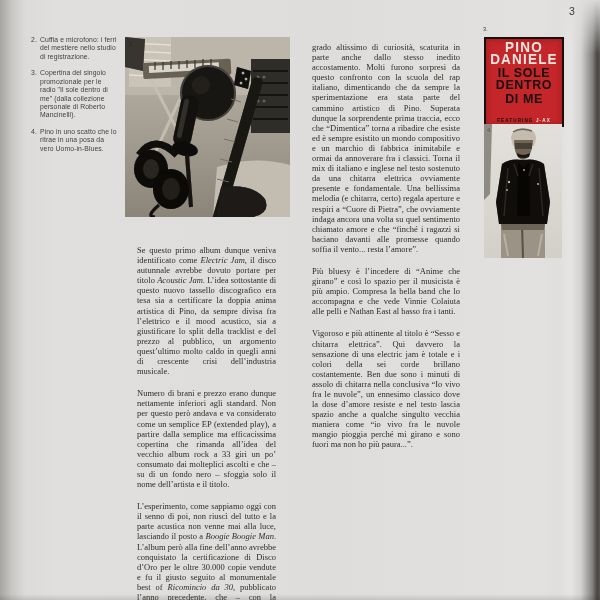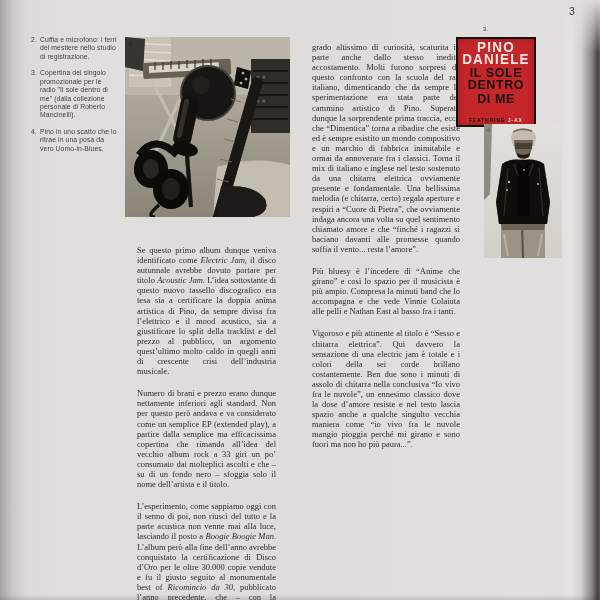--- a/index.html
+++ b/index.html
@@ -36,21 +36,21 @@
 
   
   .col{position:absolute;color:#2f2c29;}
   .col-left{left:125px;top:233px;width:163px;}
   .col-right{left:300px;top:30px;width:172px;}
   .col p{margin:12px;font-family:"Liberation Serif",serif;font-size:8.5px;line-height:10.1px;
     text-align:justify;hyphens:auto;-webkit-hyphens:auto;}
   .col p em{font-style:italic;}
 
   
-  .album-cover{position:absolute;left:456px;top:37px;width:80px;height:90px;box-sizing:border-box;
+  .album-cover{position:absolute;left:484px;top:37px;width:80px;height:90px;box-sizing:border-box;
     border:2px solid #15100e;background:#c4262a;
     box-shadow:inset 0 0 6px rgba(80,0,0,.35);}
   .stencil{font-weight:700;letter-spacing:.5px;transform:scaleY(1.06);transform-origin:top center;}
   .cover-artist{margin-top:2px;text-align:center;color:#ece7df;font-size:13.5px;line-height:12.4px;letter-spacing:1.2px;}
   .cover-title{text-align:center;color:#17100e;font-size:12.5px;line-height:12.4px;letter-spacing:.6px;}
   .cover-feat{position:absolute;left:0;right:0;bottom:2px;text-align:center;
     font-size:4.6px;font-weight:700;letter-spacing:1.1px;color:#17100e;}
   .cover-feat .feat-ax{color:#ece7df;}
 </style>
 </head>
@@ -188,21 +188,21 @@
   <span class="fig-label l2">2.</span>
 
   <div class="col col-left">
     <p><span>Se questo primo album dunque veniva identificato come </span><em>Electric Jam</em><span>, il disco autunnale avrebbe dovuto portare per titolo </span><em>Acoustic Jam</em><span>. L’idea sottostante di questo nuovo tassello discografico era tesa sia a certificare la doppia anima artistica di Pino, da sempre divisa fra l’elettrico e il mood acustico, sia a giustificare lo split della tracklist e del prezzo al pubblico, un argomento quest’ultimo molto caldo in quegli anni di crescente crisi dell’industria musicale.</span></p>
     <p><span>Numero di brani e prezzo erano dunque nettamente inferiori agli standard. Non per questo però andava e va considerato come un semplice EP (extended play), a partire dalla semplice ma efficacissima copertina che rimanda all’idea del vecchio album rock a 33 giri un po’ consumato dai molteplici ascolti e che – su di un fondo nero – sfoggia solo il nome dell’artista e il titolo.</span></p>
     <p><span>L’esperimento, come sappiamo oggi con il senno di poi, non riuscì del tutto e la parte acustica non venne mai alla luce, lasciando il posto a </span><em>Boogie Boogie Man</em><span>. L’album però alla fine dell’anno avrebbe conquistato la certificazione di Disco d’Oro per le oltre 30.000 copie vendute e fu il giusto seguito al monumentale best of </span><em>Ricomincio da 30</em><span>, pubblicato l’anno precedente, che – con la complicità della vecchia band degli anni Ottanta – rivisitava buona parte del suo ormai lunghissimo, storico repertorio e non solo.</span></p>
     <p><span>Anticipato dal singolo “Il sole dentro me”, con il featuring di J-Ax, questo 42 giri fu accolto con un</span></p>
   </div>
   <div class="col col-right">
     <p><span>grado altissimo di curiosità, scaturita in parte anche dallo stesso inedito accostamento. Molti furono sorpresi da questo confronto con la scuola del rap italiano, dimenticando che da sempre la sperimentazione era stata parte del cammino artistico di Pino. Superata dunque la sorprendente prima traccia, ecco che “Dimentica” torna a ribadire che esiste ed è sempre esistito un mondo compositivo e un marchio di fabbrica inimitabile e ormai da annoverare fra i classici. Torna il mix di italiano e inglese nel testo sostenuto da una chitarra elettrica ovviamente presente e fondamentale. Una bellissima melodia (e chitarra, certo) regala aperture e respiri a “Cuore di Pietra”, che ovviamente indaga ancora una volta su quel sentimento chiamato amore e che “finché i ragazzi si baciano davanti alle promesse quando soffia il vento... resta l’amore”.</span></p>
-    <p><span>Più bluesy è l’incedere di “Anime che girano” e così lo spazio per il musicista è più ampio. Compresa la minuti band che lo accompagna e che vede Vinnie Colaiuta alle pelli e Nathan East al basso fra i tanti.</span></p>
+    <p><span>Più bluesy è l’incedere di “Anime che girano” e così lo spazio per il musicista è più ampio. Compresa la bella band che lo accompagna e che vede Vinnie Colaiuta alle pelli e Nathan East al basso fra i tanti.</span></p>
     <p><span>Vigoroso e più attinente al titolo è “Sesso e chitarra elettrica”. Qui davvero la sensazione di una electric jam è totale e i colori della sei corde brillano costantemente. Ben due sono i minuti di assolo di chitarra nella conclusiva “Io vivo fra le nuvole”, un ennesimo classico dove la dose d’amore resiste e nel testo lascia spazio anche a qualche singulto vecchia maniera come “io vivo fra le nuvole mangio pioggia perché mi girano e sono fuori ma non ho più paura...”.</span></p>
   </div>
 
   <span class="fig-label l3">3.</span>
   <div class="album-cover">
     <div class="cover-artist stencil">
       <div>PINO</div>
       <div>DANIELE</div>
     </div>
     <div class="cover-title stencil">

